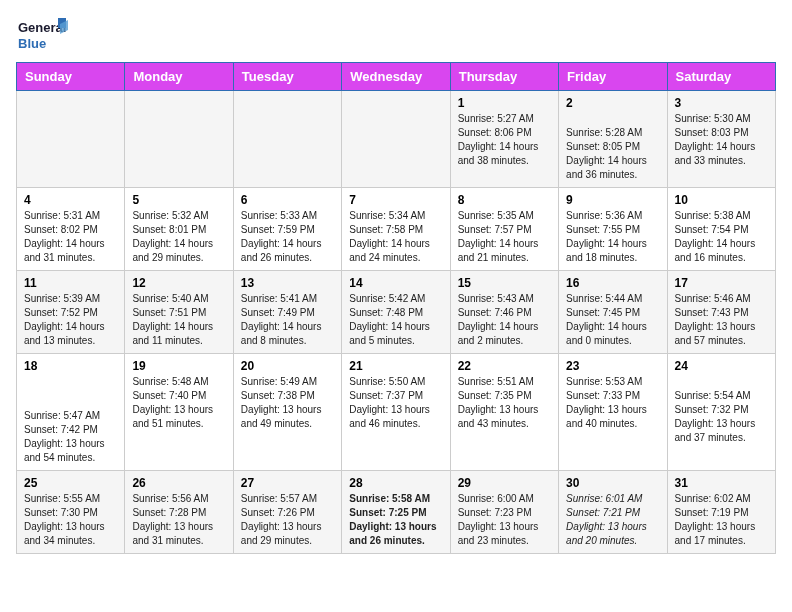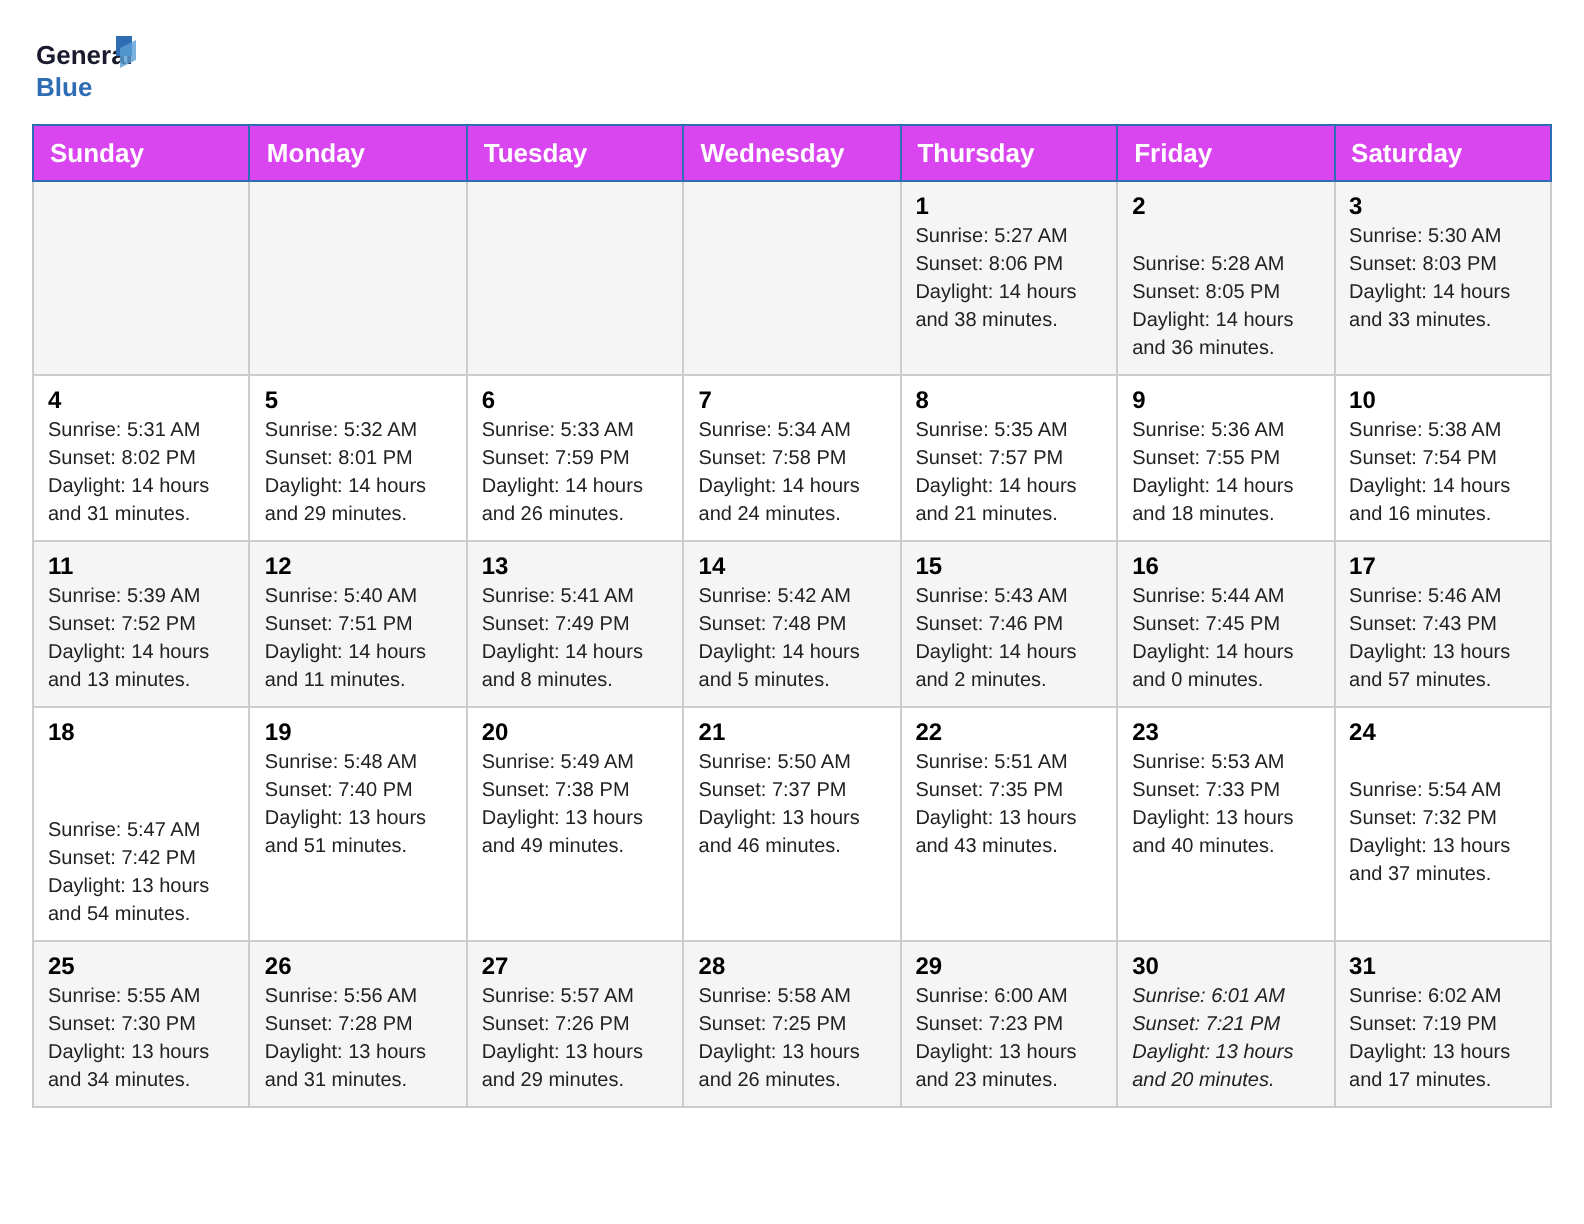--- a/index.html
+++ b/index.html
@@ -304,21 +304,21 @@
         </td>
         <td>
           <span class="day-num">27</span>
           <div class="day-info" style="white-space: pre-line;">Sunrise: 5:57 AM
 Sunset: 7:26 PM
 Daylight: 13 hours
 and 29 minutes.</div>
         </td>
         <td>
           <span class="day-num">28</span>
-          <div class="day-info" style="white-space: pre-line;">Sunrise: 5:58 AM
+          <div class="day-info" style="white-space: pre-line; font-weight: bold;">Sunrise: 5:58 AM
 Sunset: 7:25 PM
 Daylight: 13 hours
 and 26 minutes.</div>
         </td>
         <td>
           <span class="day-num">29</span>
           <div class="day-info" style="white-space: pre-line;">Sunrise: 6:00 AM
 Sunset: 7:23 PM
 Daylight: 13 hours
 and 23 minutes.</div>

